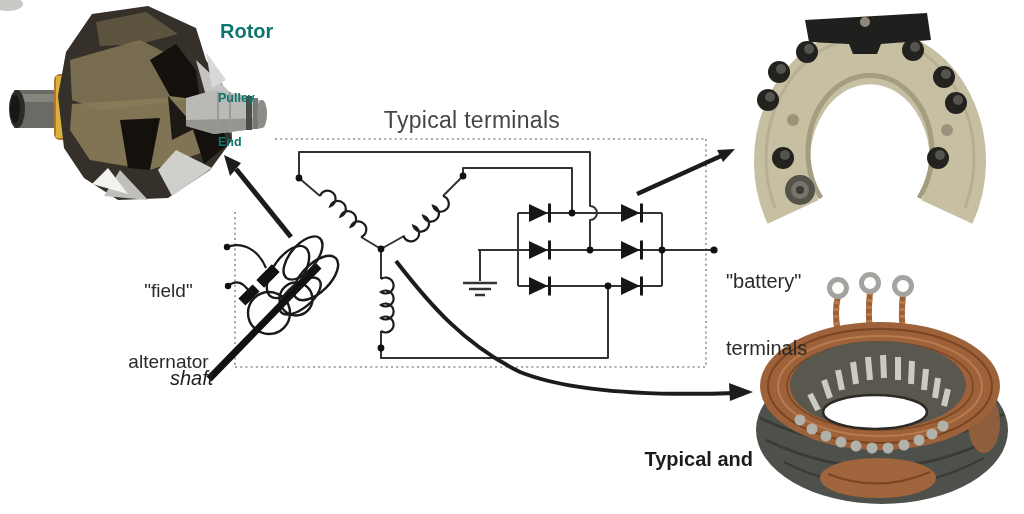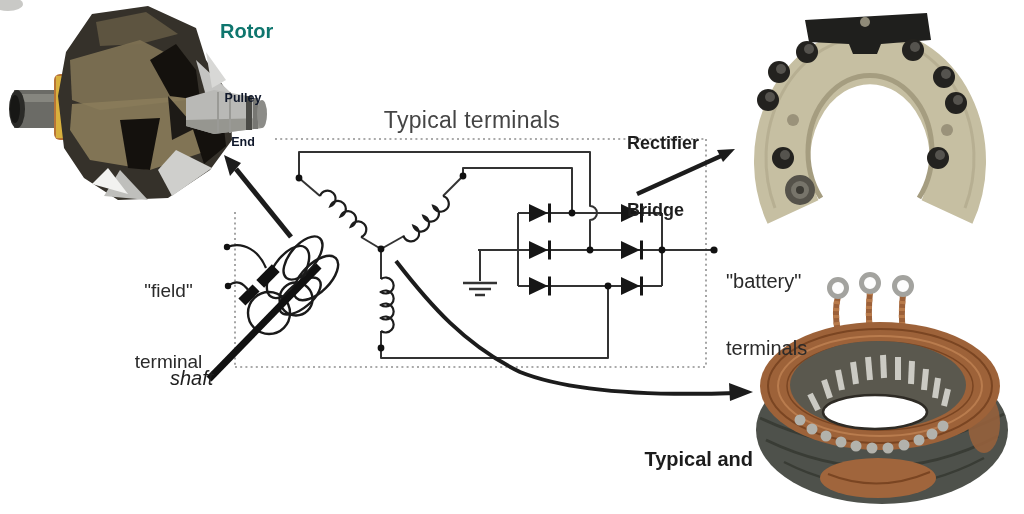--- a/index.html
+++ b/index.html
@@ -3,21 +3,21 @@
 <meta charset="utf-8">
 <style>
   html,body{margin:0;padding:0;background:#ffffff;}
   #stage{position:relative;width:1024px;height:514px;background:#ffffff;overflow:hidden;
          font-family:"Liberation Sans", sans-serif;}
   svg{position:absolute;display:block;}
   .lbl{position:absolute;color:#222;white-space:pre;}
   .lbl span{display:block;}
   #title-label{left:350px;top:107px;width:244px;text-align:center;font-size:23px;color:#454545;letter-spacing:.3px;}
   #rotor-label{left:220px;top:20px;font-size:20px;font-weight:bold;color:#0f766e;}
-  #pulley-label{left:218px;top:61px;width:50px;text-align:center;font-size:12.5px;font-weight:bold;color:#0f172a;line-height:1.18;}
+  #pulley-label{left:218px;top:61px;width:50px;font-size:12.5px;font-weight:bold;color:#0f766e;line-height:1.18;}
   #rectifier-label{left:627px;top:88px;font-size:18px;font-weight:bold;color:#1e1e1e;line-height:1.23;}
   #battery-label{left:726px;top:225px;font-size:20px;color:#2a2a2a;line-height:1.12;}
   #stator-label{left:593px;top:403px;width:160px;text-align:right;font-size:20px;font-weight:bold;color:#1c1c1c;line-height:1.12;}
   #field-label{left:96px;top:231px;width:145px;text-align:center;font-size:19px;color:#2a2a2a;line-height:1.25;}
   #shaft-label{left:170px;top:367px;font-size:20px;font-style:italic;color:#1f1f1f;}
 </style>
 </head>
 <body>
 
 <div id="stage">
@@ -273,35 +273,31 @@
 
   <div class="lbl" id="title-label">Typical terminals</div>
 
   <div class="lbl" id="rotor-label">Rotor</div>
 
   <div class="lbl" id="pulley-label">
     <span>Pulley</span>
     <span>End</span>
   </div>
 
-  <div class="lbl" id="rectifier-label">
-    <span>Rectifier</span>
-    <span>Bridge</span>
-  </div>
 
   <div class="lbl" id="battery-label">
     <span>"battery"</span>
     <span>terminals</span>
   </div>
 
   <div class="lbl" id="stator-label">
     <span>Typical and</span>
     
   </div>
 
   <div class="lbl" id="field-label">
     <span>"field"</span>
-    <span>terminal</span>
+    <span>alternator</span>
   </div>
 
   <div class="lbl" id="shaft-label">shaft</div>
 
 </div>
 
 </body></html>

